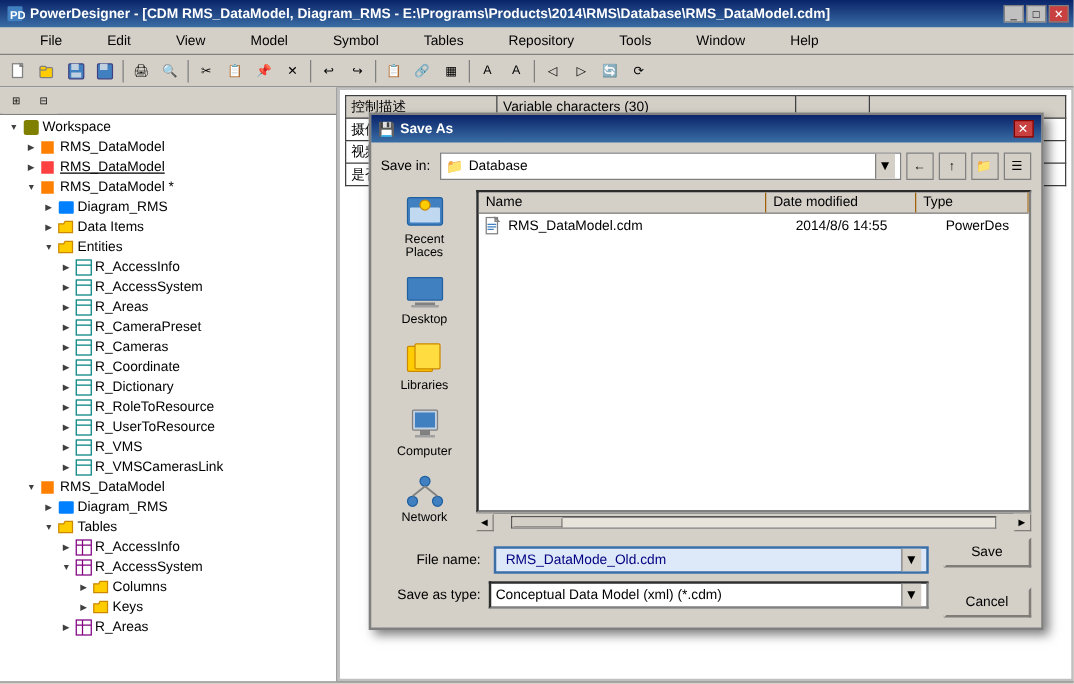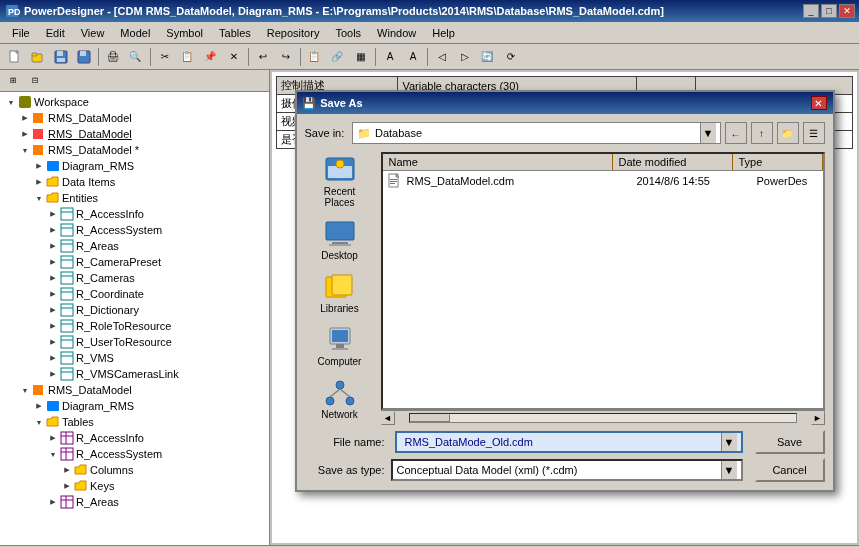--- a/index.html
+++ b/index.html
@@ -7,21 +7,21 @@
 
     
     .title-bar { background: linear-gradient(to bottom, #0a246a, #3a6ea5); color: white; height: 22px; display: flex; align-items: center; padding: 0 4px; user-select: none; }
     .title-bar-icon { width: 16px; height: 16px; margin-right: 4px; }
     .title-bar-text { flex: 1; font-size: 11px; font-weight: bold; }
     .title-bar-buttons { display: flex; gap: 2px; }
     .title-btn { width: 16px; height: 14px; background: #c0c0c0; border: 1px solid #808080; display: flex; align-items: center; justify-content: center; font-size: 9px; cursor: pointer; color: #000; }
 
     
     .menu-bar { background: #d4d0c8; height: 22px; display: flex; align-items: center; padding: 0 4px; border-bottom: 1px solid #808080; }
-    .menu-item { padding: 2px 8px; font-size: 11px; cursor: pointer; color: #000; }
+    .menu-item { padding: 2px 8px; font-size: 11px; cursor: pointer; color: #000; margin-left: 20px; }
 
     
     .toolbar { background: #d4d0c8; height: 26px; display: flex; align-items: center; padding: 2px 4px; border-bottom: 1px solid #808080; gap: 1px; }
     .toolbar-btn { width: 22px; height: 20px; background: #d4d0c8; border: 1px solid transparent; display: flex; align-items: center; justify-content: center; cursor: pointer; font-size: 10px; }
     .toolbar-sep { width: 1px; height: 18px; background: #808080; margin: 0 2px; }
 
     
     .main-area { display: flex; height: calc(547px - 22px - 22px - 26px - 2px); position: relative; }
 
     
@@ -82,21 +82,21 @@
     .file-list-scroll-x { height: 14px; background: #d4d0c8; border-top: 1px solid #808080; display: flex; align-items: center; }
     .scroll-track { flex: 1; height: 10px; background: #e8e4dc; border: 1px inset #808080; margin: 0 14px; position: relative; }
     .scroll-thumb { width: 40px; height: 100%; background: #d4d0c8; border: 1px outset #d4d0c8; position: absolute; left: 0; }
     .form-label { font-size: 11px; width: 80px; text-align: right; white-space: nowrap; }
     .form-input { flex: 1; height: 34px; border: 2px inset #808080; background: white; padding: 0 4px; font-size: 11px; color: #000080; }
     .form-combo { flex: 1; height: 22px; border: 2px inset #808080; background: white; padding: 0 4px; font-size: 11px; display: flex; align-items: center; }
     .form-combo-text { flex: 1; }
     .form-combo-btn { width: 16px; height: 100%; display: flex; align-items: center; justify-content: center; background: #d4d0c8; border-left: 1px solid #808080; }
 
     
-    .dialog-buttons { display: flex; flex-direction: column; gap: 4px; margin-left: 6px; }
+    .dialog-buttons { display: flex; flex-direction: column; gap: 16px; margin-left: 6px; }
     .dialog-btn { width: 70px; height: 24px; background: #d4d0c8; border: 2px outset #d4d0c8; font-size: 11px; cursor: pointer; display: flex; align-items: center; justify-content: center; }
 
     
     .status-bar { height: 18px; background: #d4d0c8; border-top: 1px solid #808080; display: flex; align-items: center; padding: 0 4px; font-size: 11px; }
   </style>
 </head>
 <body>
 
 <div class="title-bar">
   <span class="title-bar-icon">

